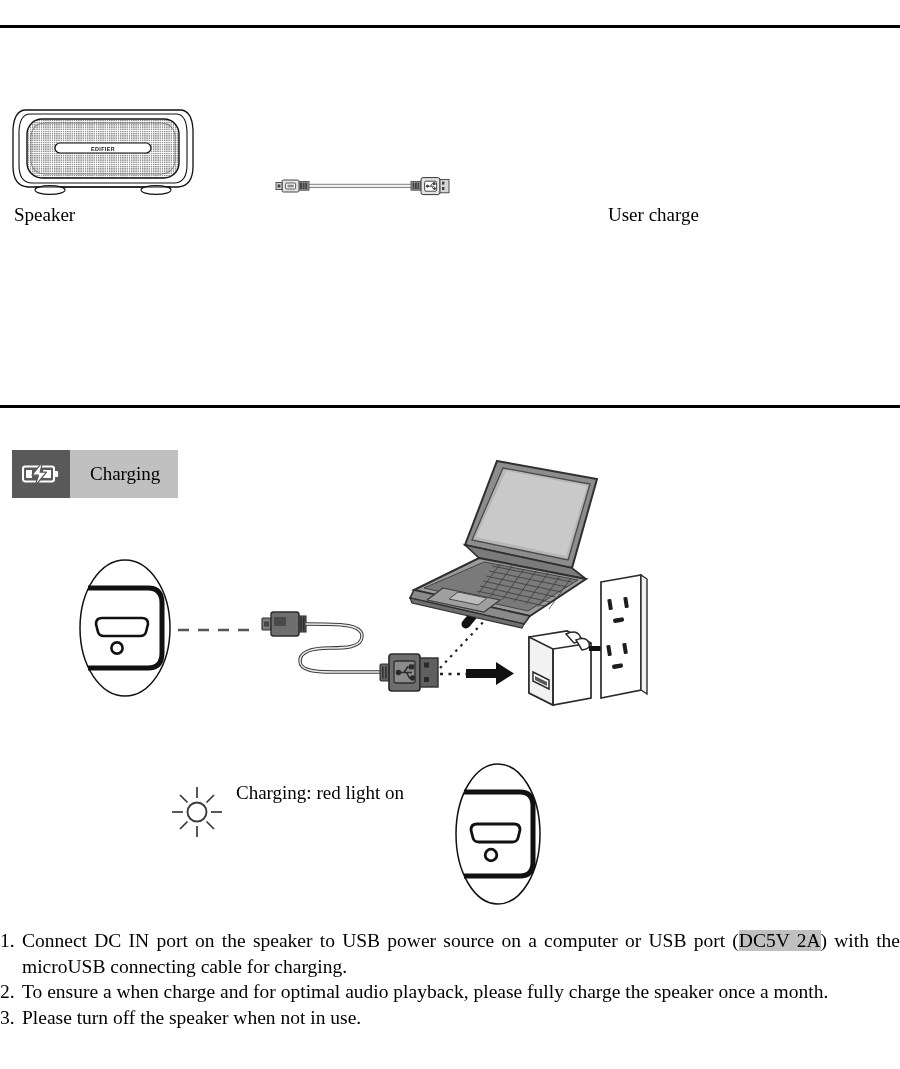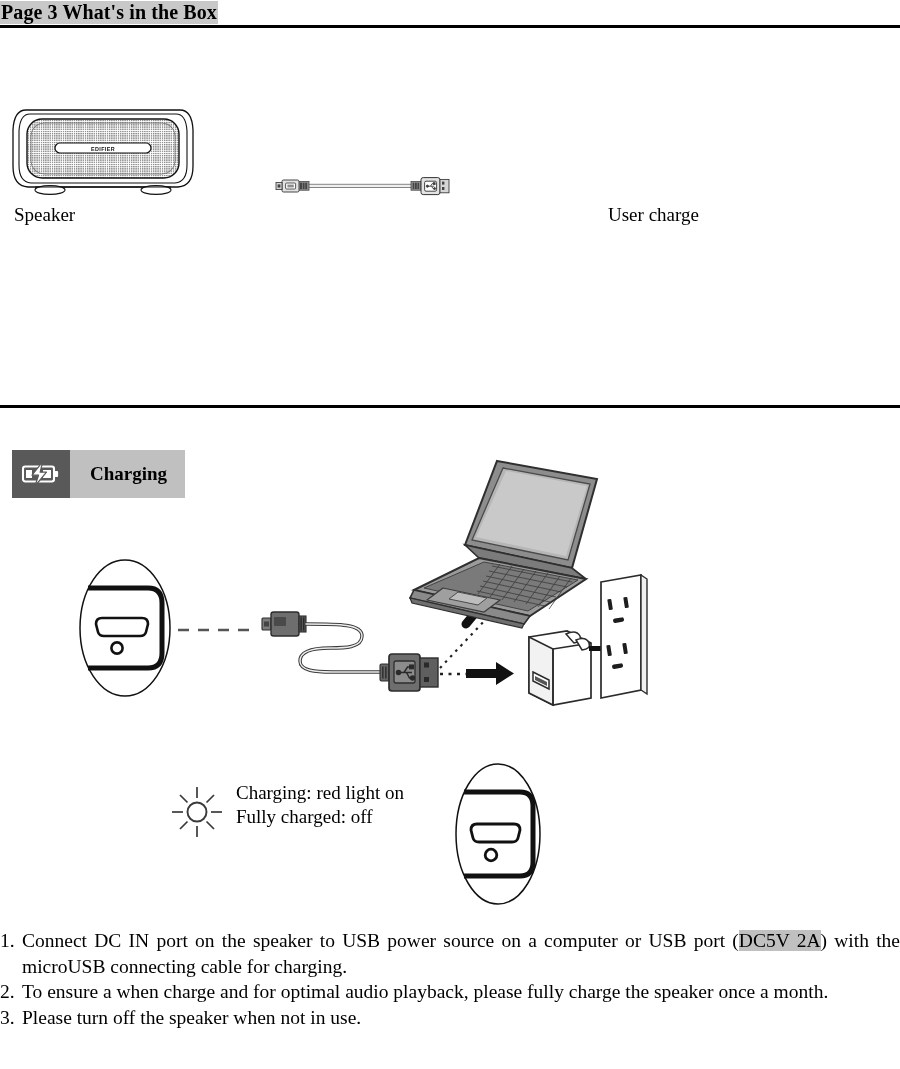--- a/index.html
+++ b/index.html
@@ -83,21 +83,21 @@
     display: flex;
     align-items: center;
     justify-content: center;
   }
   #charging-badge .badge-label {
     background: #c0c0c0;
     display: flex;
     align-items: center;
     padding: 0 18px 0 20px;
     font-size: 19px;
-    font-weight: bold;
+    font-weight: normal;
     white-space: nowrap;
   }
 
   
   #charge-diagram {
     position: absolute;
     left: 0;
     top: 440px;
     width: 900px;
     height: 480px;
@@ -135,21 +135,20 @@
     top: 0;
   }
   .hl-gray { background: #c0c0c0; }
 
   svg { display: block; overflow: visible; }
 </style>
 </head>
 <body>
 
 <div class="section-head" id="head-page3">
-  <span class="head-text hl">Page 3 What's in the Box</span>
   <div class="head-rule"></div>
 </div>
 
 <div id="box-row">
 
   <div id="speaker-art">
     <svg width="186" height="100" viewBox="0 0 186 100">
       <defs>
         <pattern id="mesh" width="2.2" height="2.2" patternUnits="userSpaceOnUse">
           <rect width="2.2" height="2.2" fill="#ffffff"></rect>
@@ -358,21 +357,20 @@
       <path d="M4 29 L15 29"></path>
       <path d="M43 29 L54 29"></path>
       <path d="M12 12 L19.5 19.5"></path>
       <path d="M38.5 38.5 L46 46"></path>
       <path d="M46 12 L38.5 19.5"></path>
       <path d="M19.5 38.5 L12 46"></path>
     </g>
   </svg>
   <div class="legend-text">
     <div>Charging: red light on</div>
-    <div>Fully charged: off</div>
   </div>
   <svg width="108" height="152" viewBox="0 0 108 152" style="position:absolute;left:276px;top:-25px;">
     <ellipse cx="54" cy="76" rx="42" ry="70" fill="#ffffff" stroke="#111" stroke-width="1.5"></ellipse>
     <path d="M20 34 L76 34 Q89 34 89 48 L89 104 Q89 118 76 118 L20 118" fill="#ffffff" stroke="#111" stroke-width="5"></path>
     <path d="M33 66 L70 66 Q76 66 76 72 L74 80 Q73 84 68 84 L35 84
              Q30 84 29 80 L27 72 Q27 66 33 66 Z" fill="#ffffff" stroke="#111" stroke-width="2.8"></path>
     <circle cx="47" cy="97" r="5.8" fill="#ffffff" stroke="#111" stroke-width="2.8"></circle>
   </svg>
 </div>
 

